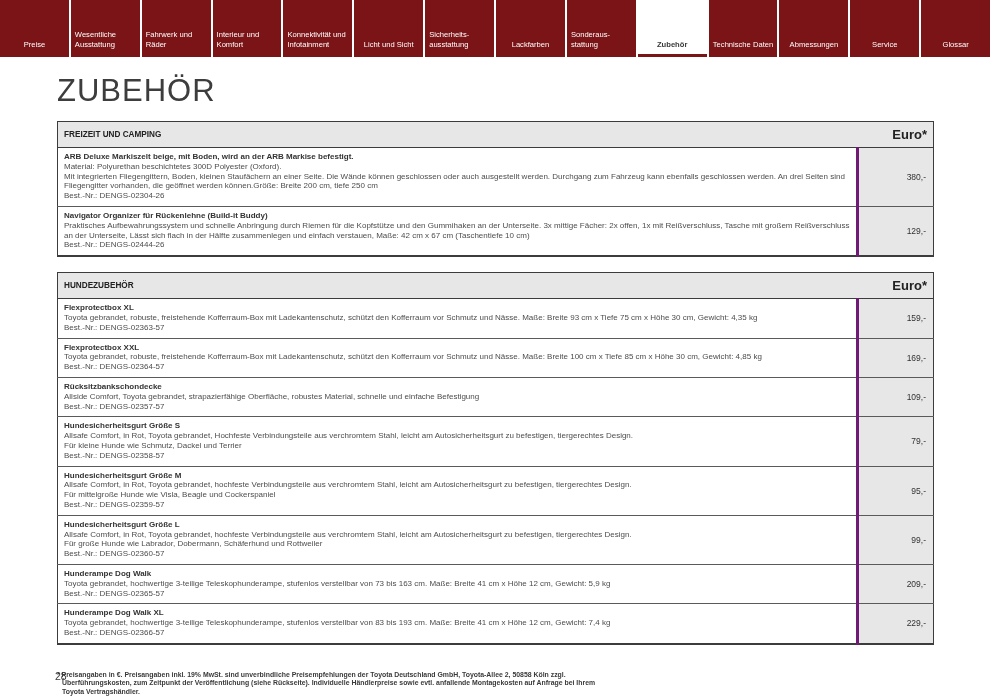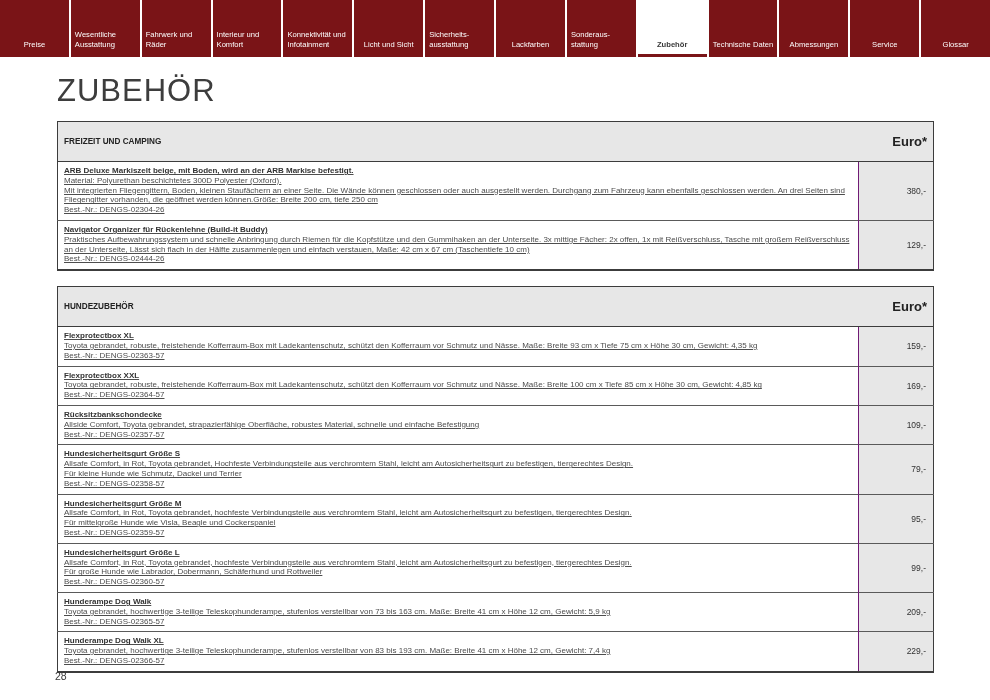--- a/index.html
+++ b/index.html
@@ -31,33 +31,33 @@
     margin:16px 0 12px;font-size:31px;font-weight:400;
     letter-spacing:1px;color:#3d3d3d;
   }
   
   .price-table{
     width:100%;border-collapse:collapse;margin-bottom:15px;
     border:1px solid #3c3c3c;border-bottom-width:2px;
   }
   .price-table th{
     background:var(--gray);font-size:8.2px;font-weight:bold;
-    padding:12px 6px;color:#222;text-align:left;
+    padding:5px 6px;color:#222;text-align:left;
     border-bottom:1px solid #3c3c3c;
   }
   .price-table th.euro{text-align:right;width:60px;font-size:13px}
   .price-table td{border-top:1px solid #5a5a5a;vertical-align:top}
   .price-table td.desc{
-    padding:4px 6px 5px;font-size:8px;line-height:9.8px;color:#4d4d4d;text-decoration:underline;
+    padding:4px 6px 5px;font-size:8px;line-height:9.8px;color:#4d4d4d;
   }
   .row-title{font-weight:bold;color:#333}
   .price-table td.price{
     background:var(--gray);width:60px;text-align:right;
     padding:4px 7px;font-size:8.5px;color:#333;
-    vertical-align:middle;border-left:1px solid #701a75;
+    vertical-align:middle;border-left:3px solid #701a75;
   }
   
   .footnote{
     margin-top:26px;width:552px;font-size:6.9px;line-height:8.6px;
     font-weight:bold;color:#3a3a3a;padding-left:5px;text-indent:-5px;
   }
   .pagenum{position:absolute;left:55px;bottom:18px;font-size:10.5px;color:#3a3a3a}
 </style>
 </head>
 <body>

